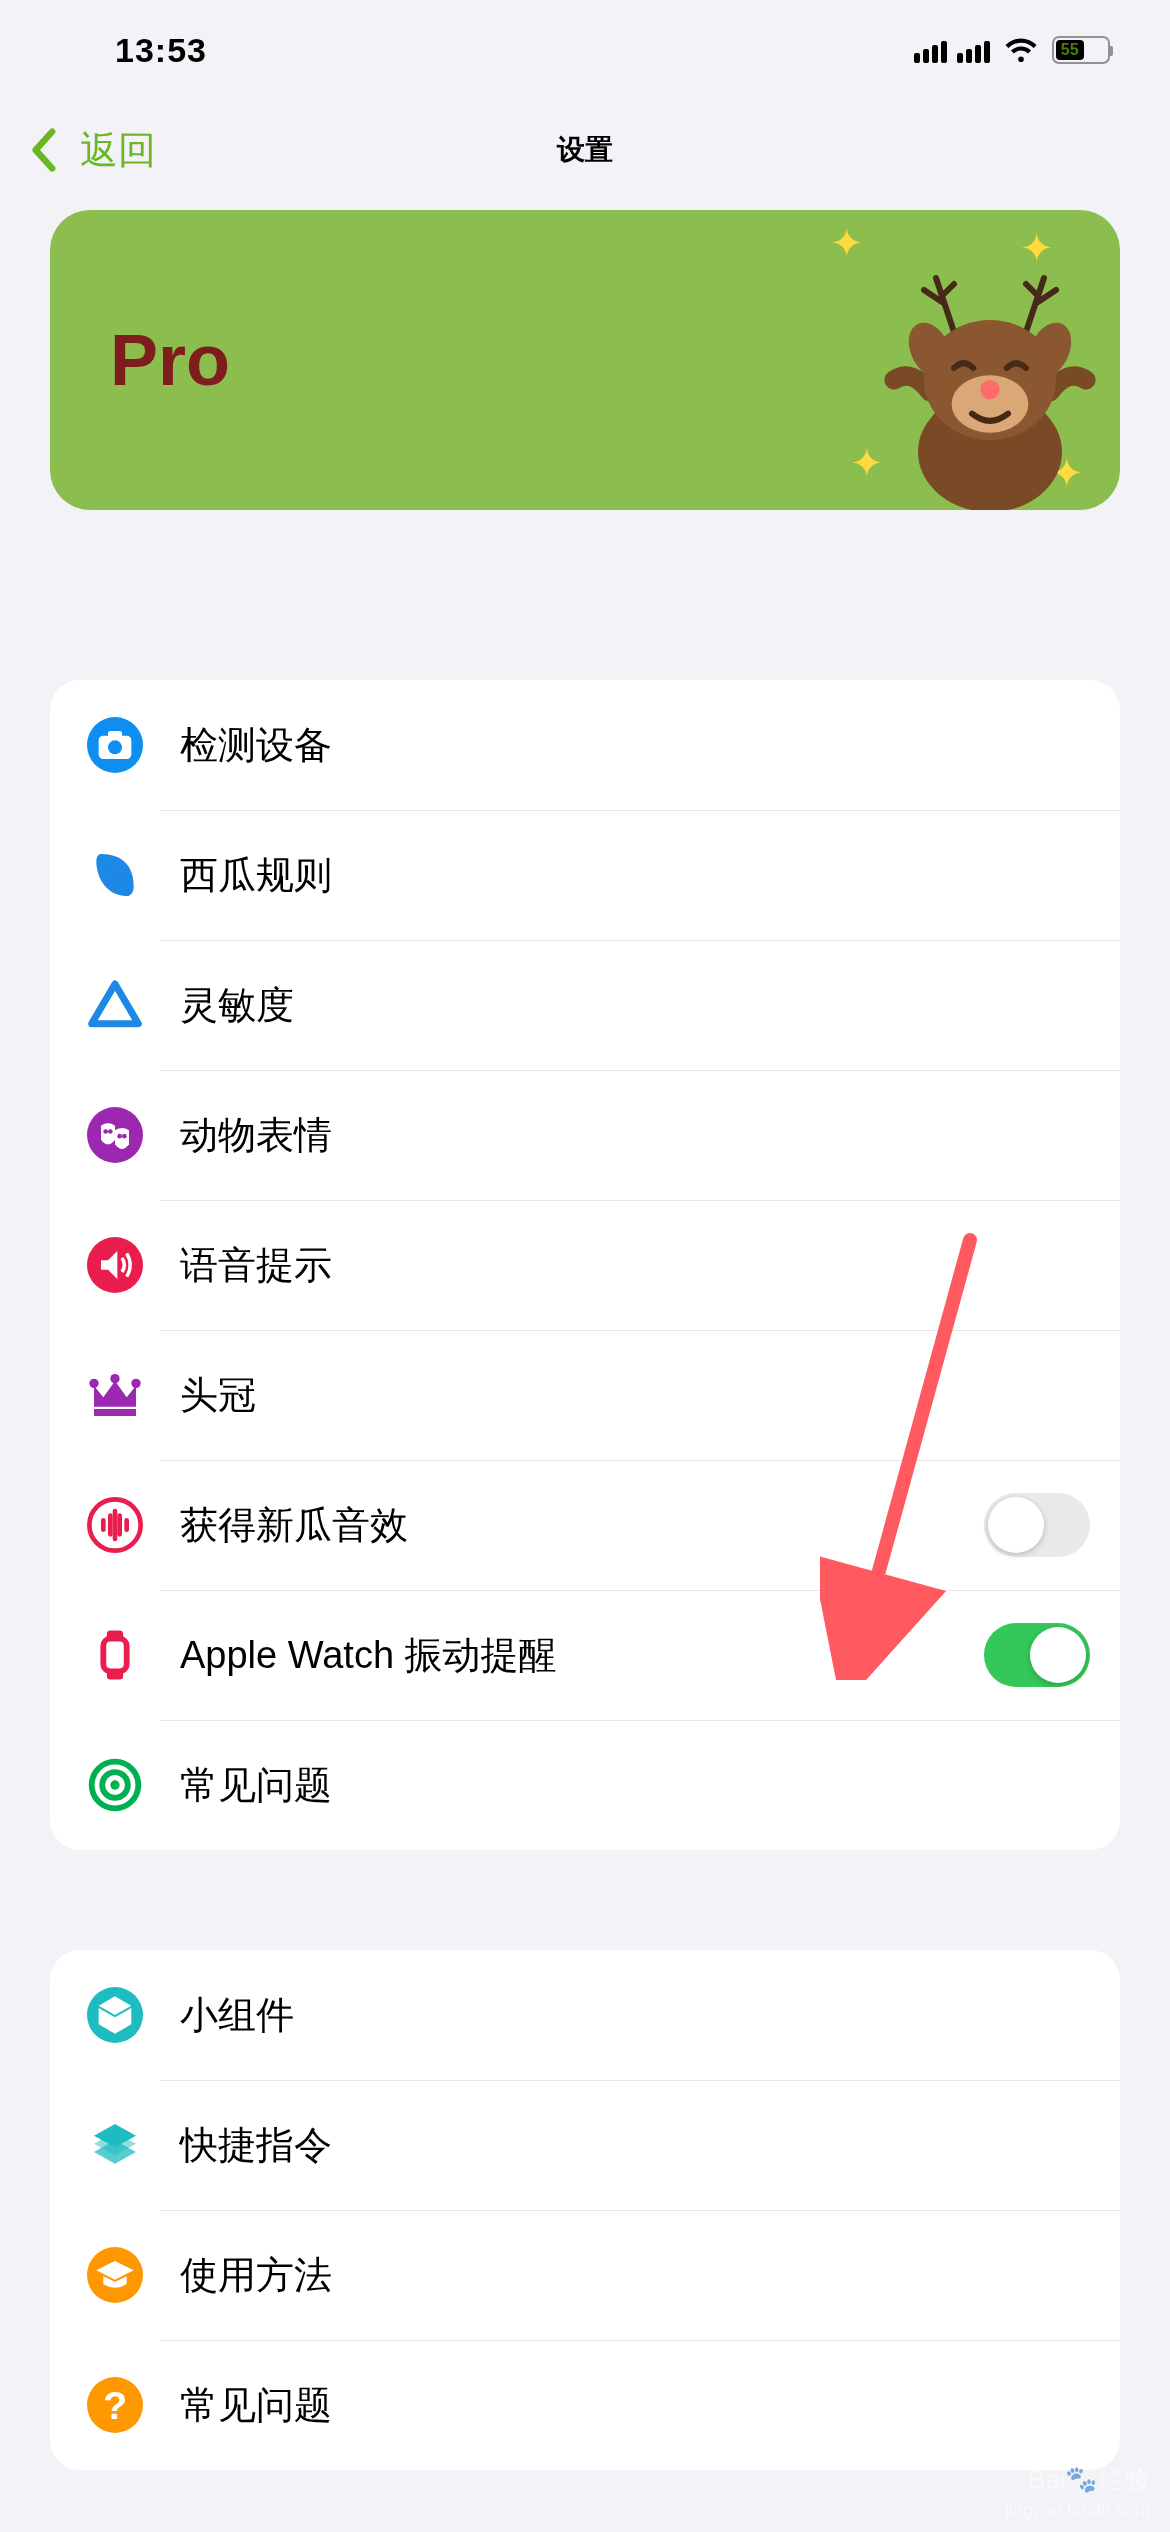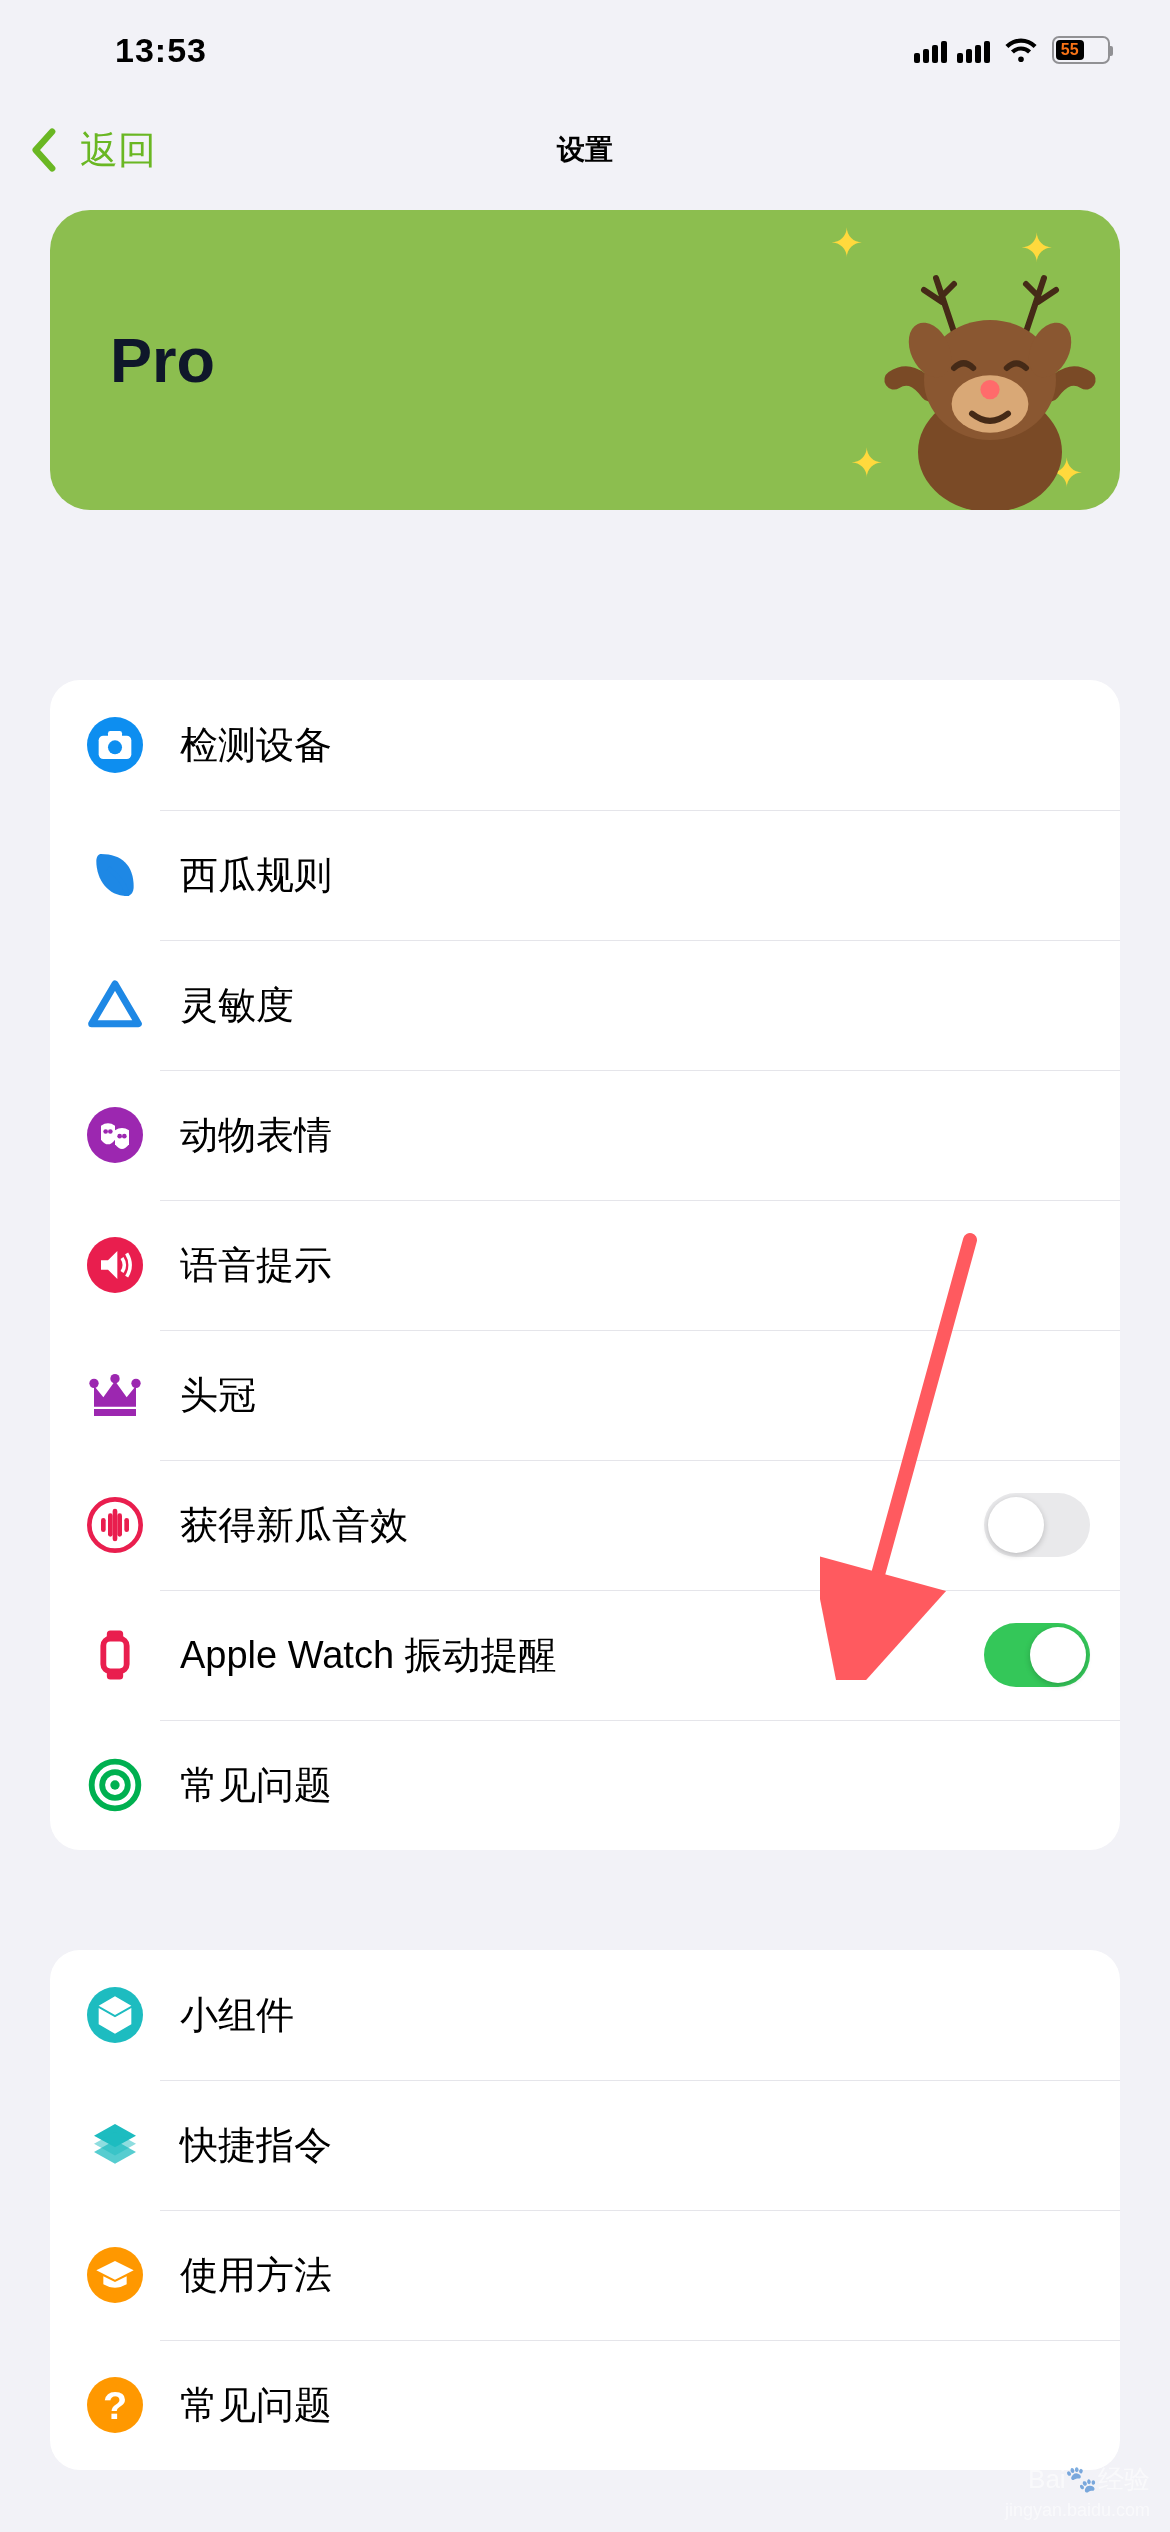--- a/index.html
+++ b/index.html
@@ -36,21 +36,21 @@
     .signal-dots2 span:nth-child(4){height:22px}
     .wifi { width: 34px; height: 34px; }
     .battery {
       width: 58px; height: 28px;
       border: 2px solid rgba(0,0,0,.4);
       border-radius: 7px;
       display:flex; align-items:center; justify-content:flex-start;
       padding:2px; position:relative;
     }
     .battery::after{content:"";position:absolute;right:-5px;top:8px;width:3px;height:10px;background:rgba(0,0,0,.4);border-radius:0 2px 2px 0}
-    .battery-fill{height:100%; width:55%; background:#000; border-radius:4px; display:flex;align-items:center;justify-content:center;color:#f97316;font-size:16px;font-weight:700}
+    .battery-fill{height:100%; width:55%; background:#000; border-radius:4px; display:flex;align-items:center;justify-content:center;color:#4d7c0f;font-size:16px;font-weight:700}
     .nav-bar {
       height: 100px;
       display:flex; align-items:center; justify-content:center;
       position:relative; padding: 0 30px;
     }
     .back-btn {
       position:absolute; left: 30px;
       display:flex; align-items:center; gap:24px;
       color:#6ab723; font-size: 38px;
     }
@@ -58,21 +58,21 @@
     .pro-card {
       margin: 10px 50px 0 50px;
       height: 300px;
       background: #8cbe4f;
       border-radius: 40px;
       position: relative;
       overflow: hidden;
       display:flex; align-items:center;
       padding-left: 60px;
     }
-    .pro-label { color:#0f172a; font-size: 63px; font-weight: 700; }
+    .pro-label { color:#7f1d1d; font-size: 72px; font-weight: 700; }
     .deer-area{position:absolute;right:0;top:0;bottom:0;width:300px;}
     .star{position:absolute;font-size:40px;color:#ffd93d;}
     .section {
       margin: 170px 50px 0 50px;
       background:#fff;
       border-radius: 30px;
       overflow:hidden;
     }
     .section.sec2{ margin-top: 100px; }
     .row {

